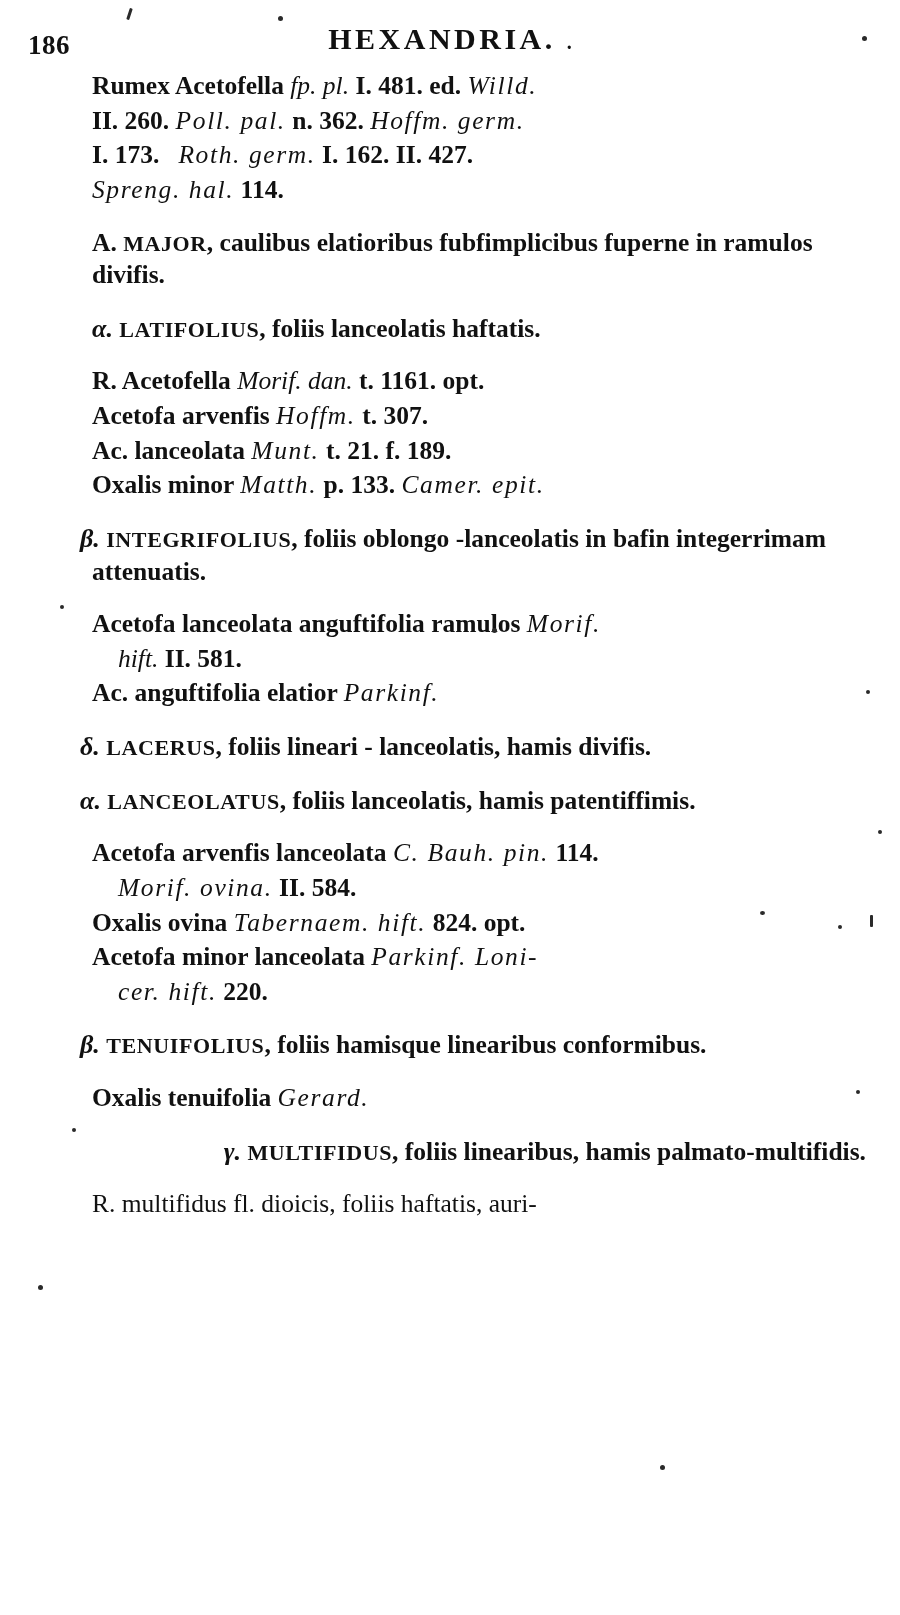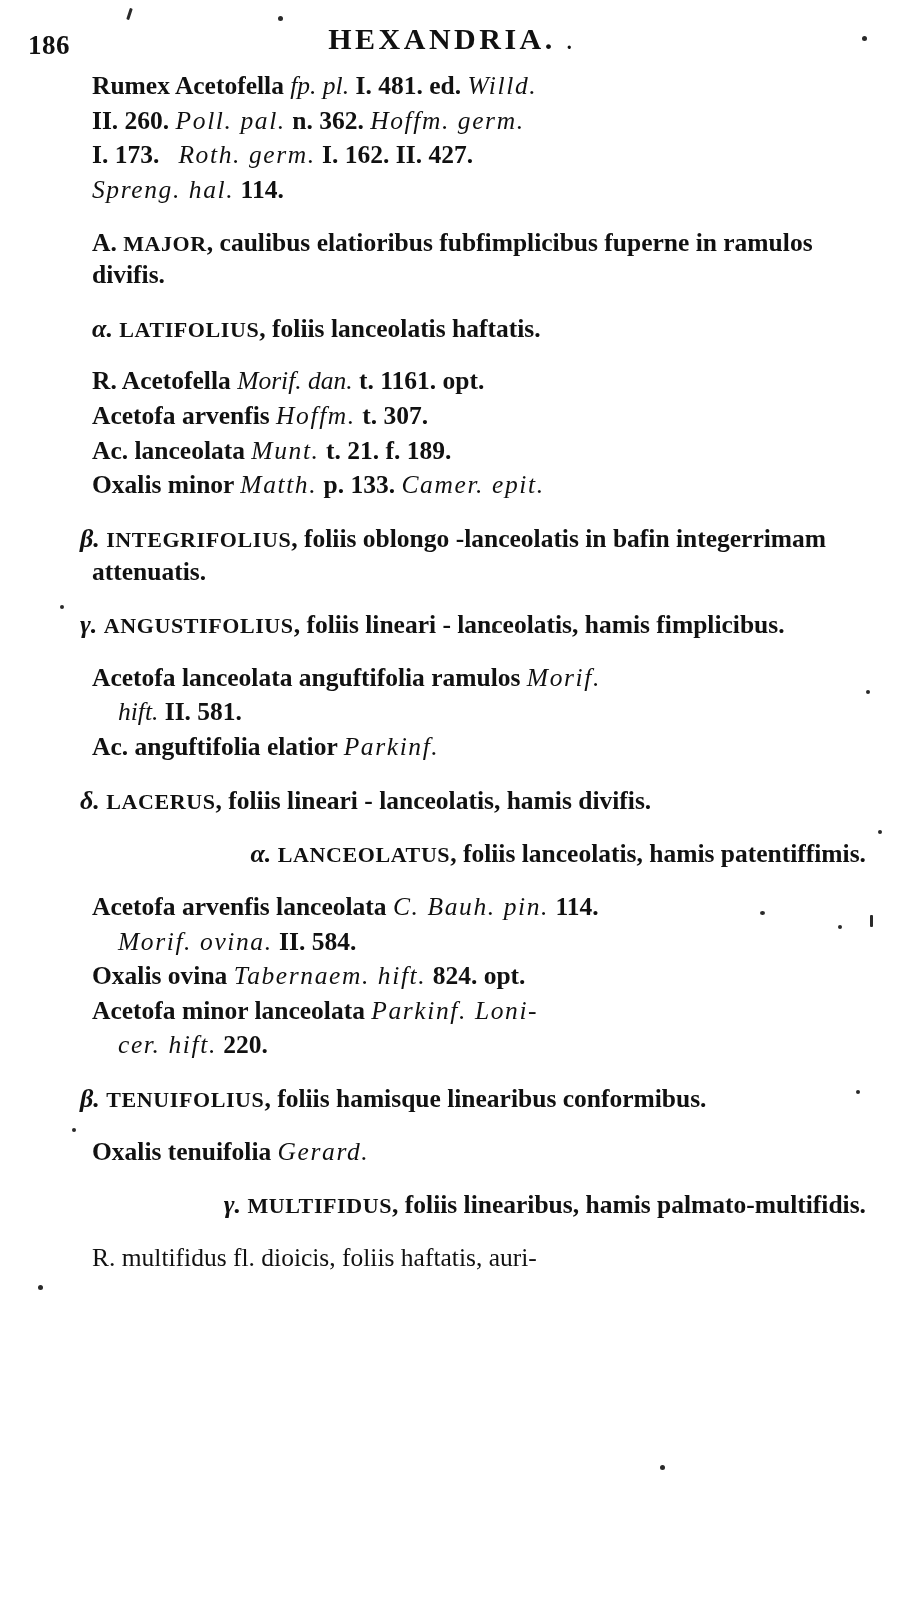--- a/index.html
+++ b/index.html
@@ -145,26 +145,20 @@
       </p>
     </div>
 
     <div class="blk gap-top">
       <p class="p" style="padding-left:58px; text-indent:-58px;">
         <span style="display:inline-block; width:46px;"></span><span class="greek">β.</span>
         <span class="sm-caps">INTEGRIFOLIUS</span><b>, foliis oblongo -lanceolatis in bafin integerrimam attenuatis.</b>
       </p>
     </div>
 
-    <div class="blk gap-top">
-      <p class="p" style="padding-left:58px; text-indent:-58px;">
-        <span style="display:inline-block; width:46px;"></span><span class="greek">γ.</span>
-        <span class="sm-caps">ANGUSTIFOLIUS</span><b>,  foliis  lineari - lanceolatis, hamis fimplicibus.</b>
-      </p>
-    </div>
 
     <div class="blk gap-top">
       <p class="p indent-2">
         <b>Acetofa lanceolata anguftifolia ramulos </b><span class="it-sp">Morif.</span>
       </p>
       <p class="p" style="padding-left:84px;">
         <span class="it">hift.</span><b> II. 581.</b>
       </p>
       <p class="p indent-2">
         <b>Ac. anguftifolia elatior </b><span class="it-sp">Parkinf.</span>
@@ -173,21 +167,21 @@
 
     <div class="blk gap-top">
       <p class="p" style="padding-left:58px; text-indent:-58px;">
         <span style="display:inline-block; width:46px;"></span><span class="greek">δ.</span>
         <span class="sm-caps">LACERUS</span><b>, foliis lineari - lanceolatis, hamis divifis.</b>
       </p>
     </div>
 
 
     <div class="blk gap-top">
-      <p class="p" style="padding-left:58px; text-indent:-58px;text-align:right;">
+      <p class="p" style="padding-left:58px; text-indent:-58px;">
         <span style="display:inline-block; width:46px;"></span><span class="greek">α.</span>
         <span class="sm-caps">LANCEOLATUS</span><b>, foliis lanceolatis, hamis patentiffimis.</b>
       </p>
     </div>
 
     <div class="blk gap-top">
       <p class="p indent-2">
         <b>Acetofa arvenfis lanceolata </b><span class="it-sp">C. Bauh. pin.</span><b> 114.</b>
       </p>
       <p class="p" style="padding-left:84px;">

